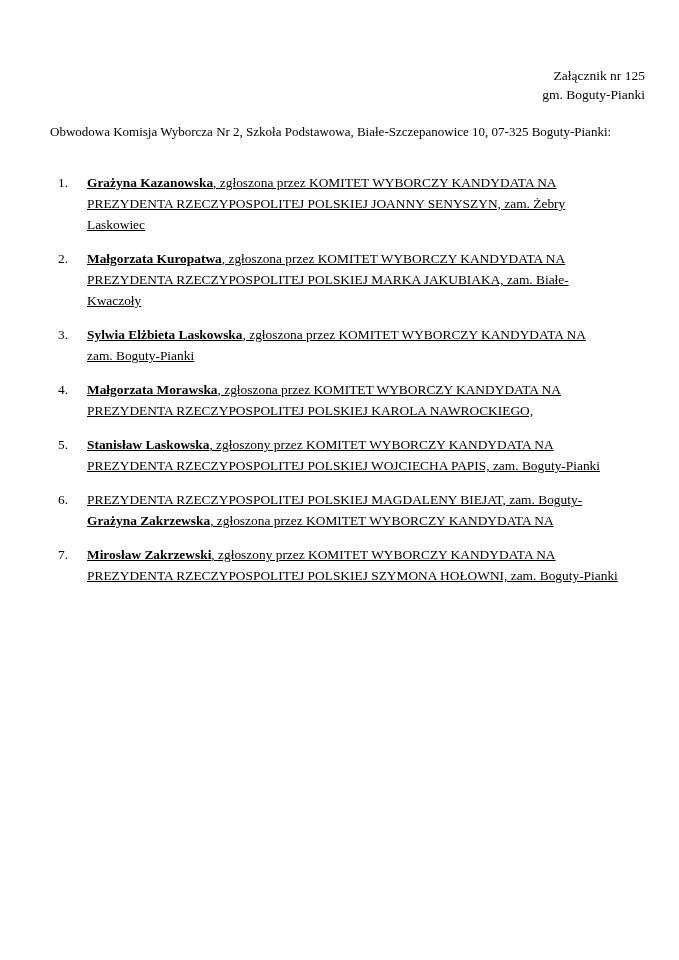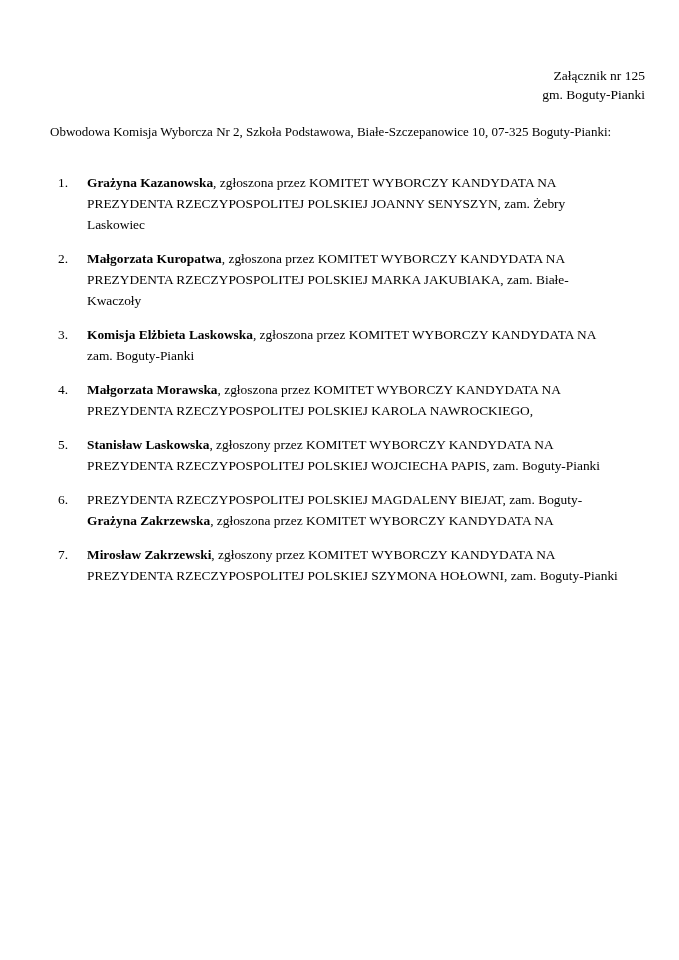--- a/index.html
+++ b/index.html
@@ -76,20 +76,21 @@
     left: 18px;
     top: 0;
     width: 24px;
     text-align: left;
     font-size: 13.4px;
     line-height: 21px;
   }
   .candidate-line {
     display: block;
     white-space: nowrap;
+    text-decoration: underline;
   }
   .candidate-name {
     font-weight: bold;
   }
 </style>
 </head>
 <body>
 
 <div class="page">
 
@@ -108,21 +109,21 @@
         <span class="candidate-line">Laskowiec</span>
       </li>
       <li class="candidate-item">
         <span class="item-number">2.</span>
         <span class="candidate-line"><span class="candidate-name">Małgorzata Kuropatwa</span><span>, zgłoszona przez KOMITET WYBORCZY KANDYDATA NA</span></span>
         <span class="candidate-line">PREZYDENTA RZECZYPOSPOLITEJ POLSKIEJ MARKA JAKUBIAKA, zam. Białe-</span>
         <span class="candidate-line">Kwaczoły</span>
       </li>
       <li class="candidate-item">
         <span class="item-number">3.</span>
-        <span class="candidate-line"><span class="candidate-name">Komisja Elżbieta Laskowska</span><span>, zgłoszona przez KOMITET WYBORCZY KANDYDATA NA</span></span>
+        <span class="candidate-line"><span class="candidate-name">Sylwia Elżbieta Laskowska</span><span>, zgłoszona przez KOMITET WYBORCZY KANDYDATA NA</span></span>
         <span class="candidate-line">zam. Boguty-Pianki</span>
       </li>
       <li class="candidate-item">
         <span class="item-number">4.</span>
         <span class="candidate-line"><span class="candidate-name">Małgorzata Morawska</span><span>, zgłoszona przez KOMITET WYBORCZY KANDYDATA NA</span></span>
         <span class="candidate-line">PREZYDENTA RZECZYPOSPOLITEJ POLSKIEJ KAROLA NAWROCKIEGO,</span>
       </li>
       <li class="candidate-item">
         <span class="item-number">5.</span>
         <span class="candidate-line"><span class="candidate-name">Stanisław Laskowska</span><span>, zgłoszony przez KOMITET WYBORCZY KANDYDATA NA</span></span>

